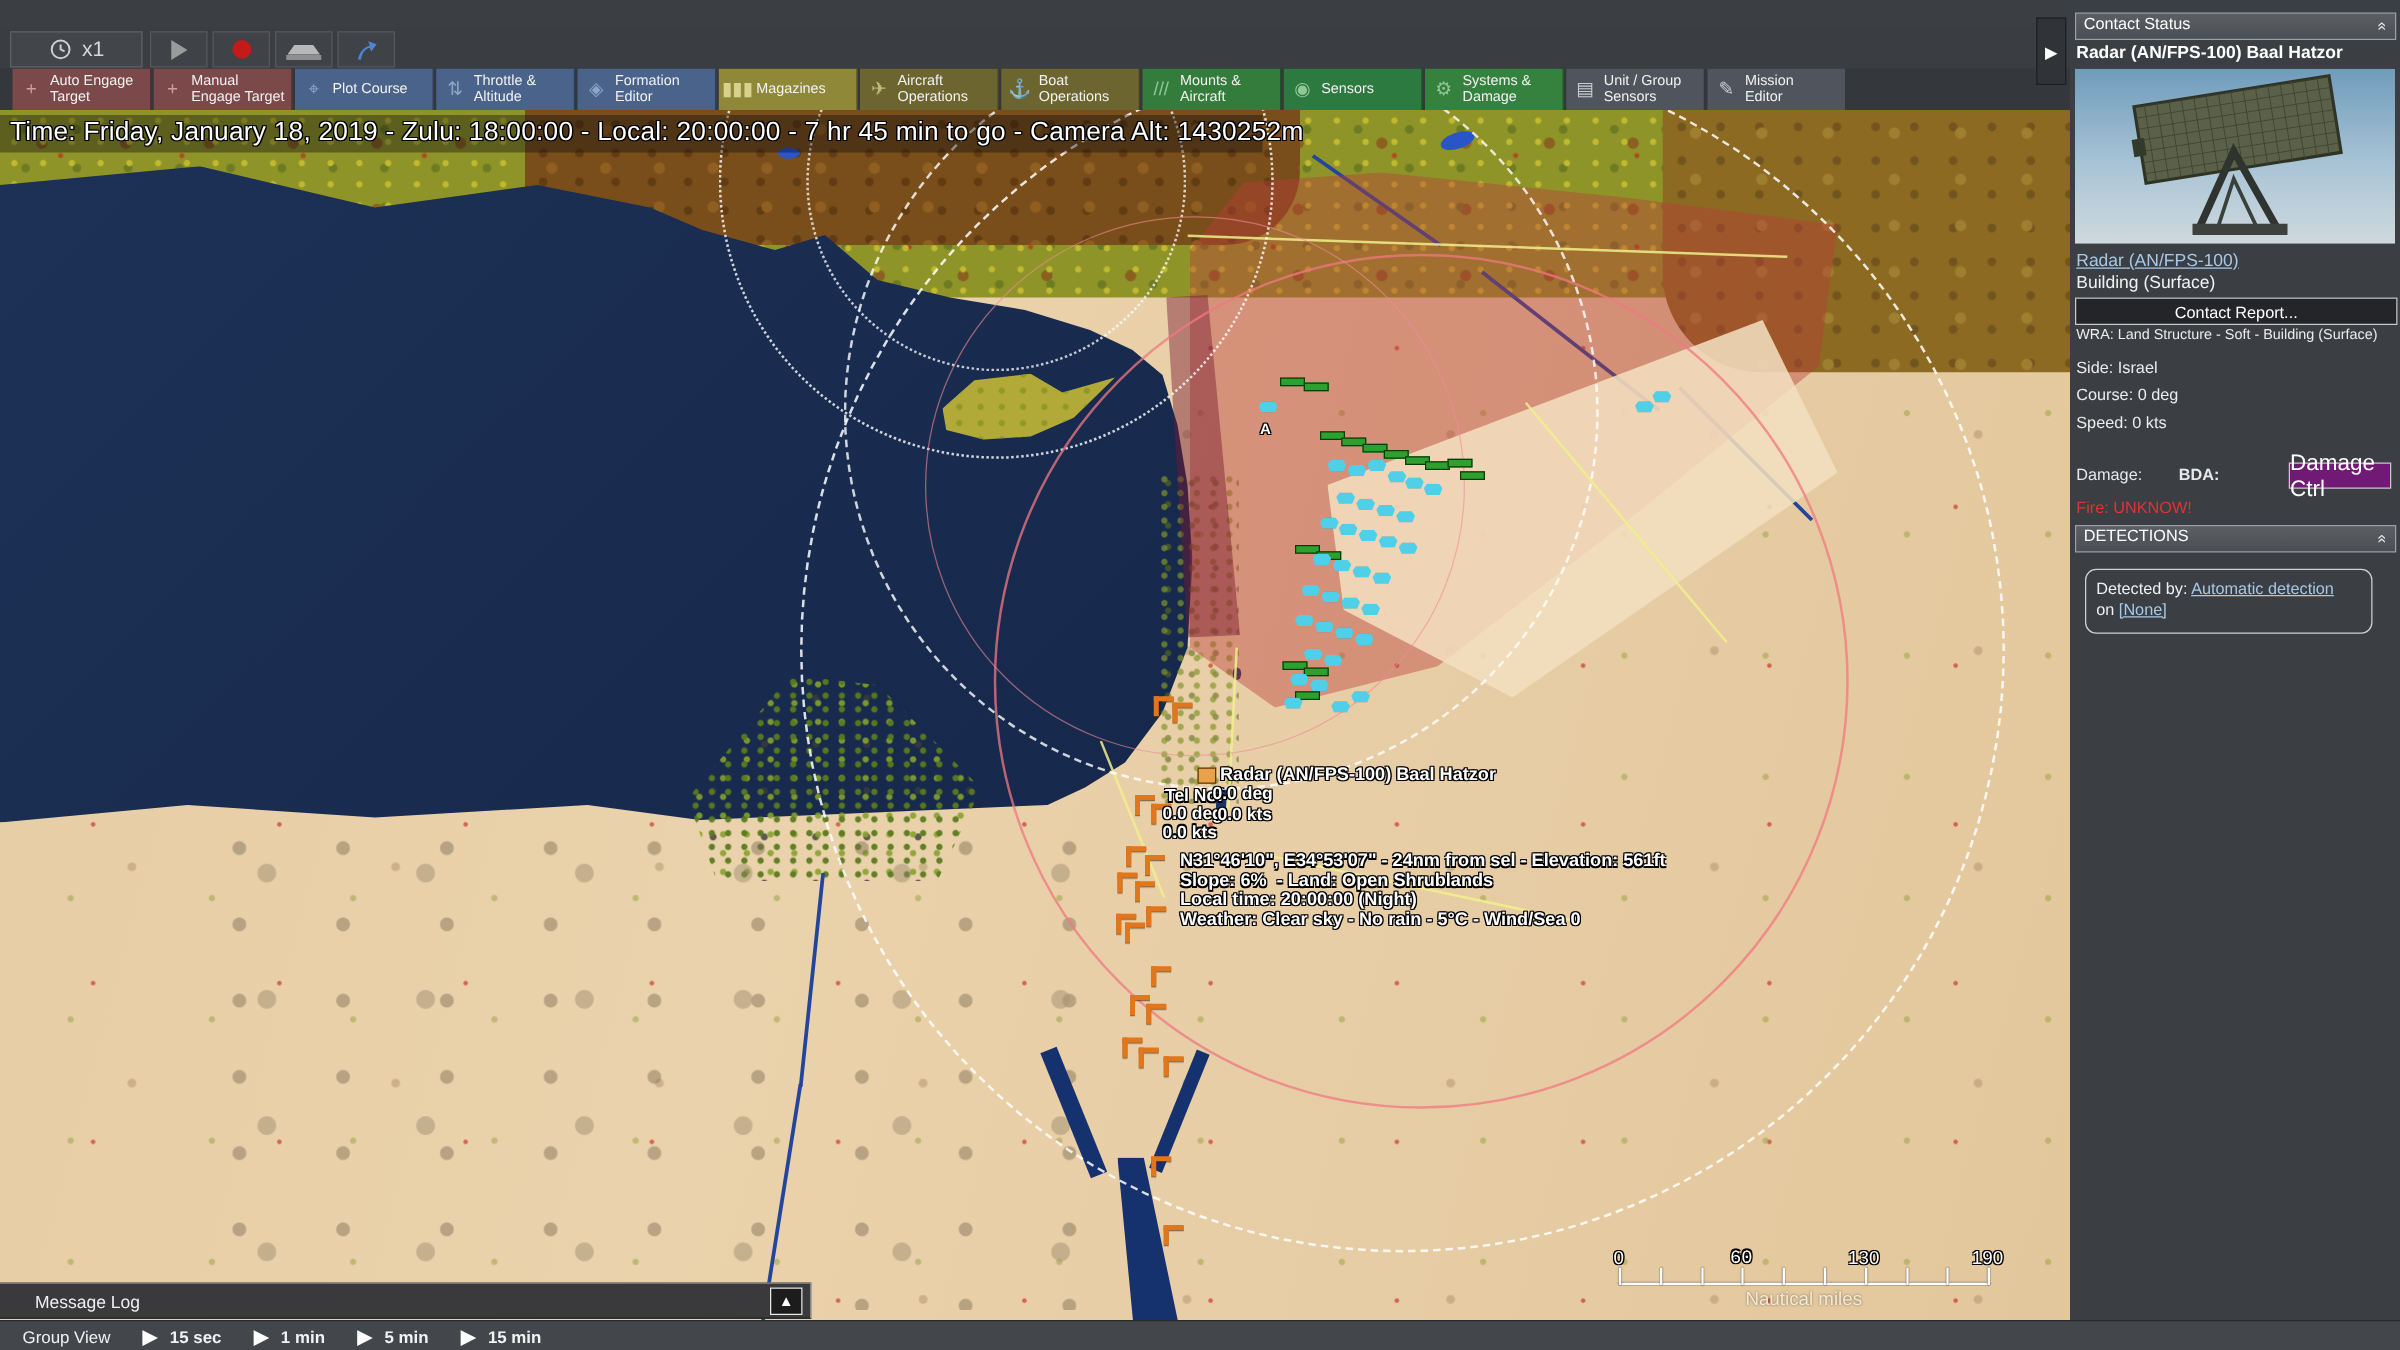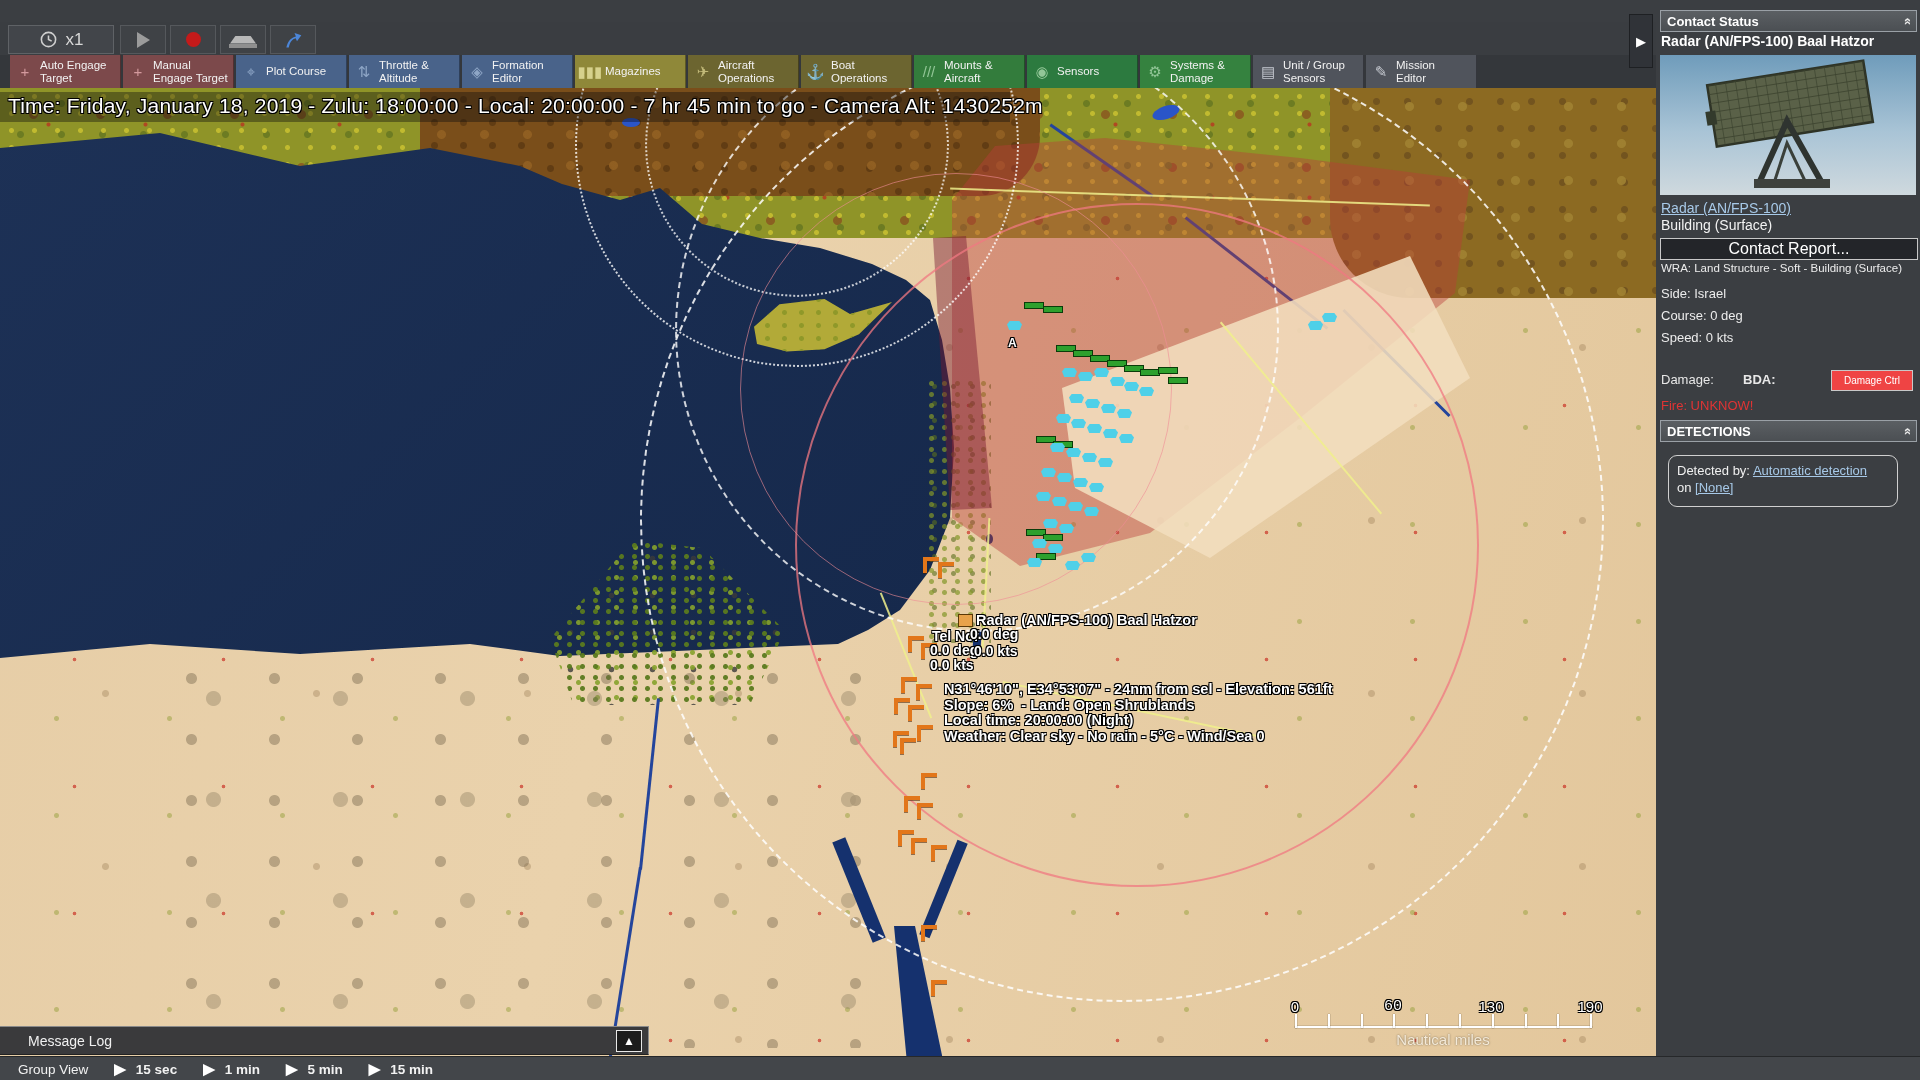--- a/index.html
+++ b/index.html
@@ -112,35 +112,35 @@
   #statusbar{position:absolute;left:0;top:1056px;width:1920px;height:24px;background:#43464a;
     border-top:1px solid #26282a;display:flex;align-items:center;font-size:13.5px;font-weight:bold;color:#f2f2f2;}
   #statusbar .gv{margin-left:18px;font-weight:normal;}
   .sb-tri{color:#fff;font-size:15px;margin:0 10px 0 26px;}
   
   #expand-btn{position:absolute;left:1629px;top:14px;width:22px;height:52px;background:#303338;
     border:1px solid #1e2023;display:flex;align-items:center;justify-content:center;color:#fff;font-size:13px;}
   
   #sidebar{position:absolute;left:1656px;top:0;width:264px;height:1056px;background:#3b3e42;font-size:13px;}
   .side-hdr{position:absolute;left:4px;width:255px;height:20px;background:linear-gradient(#5b5f63,#4b4f53);
-    border:1px solid #9aa0a6;display:flex;align-items:center;font-weight:bold;color:#fff;}
+    border:1px solid #9aa0a6;display:flex;font-weight:normal;color:#fff;}
   .side-hdr .hdr-label{margin-left:6px;}
   .chev{margin-left:auto;margin-right:6px;transform:rotate(-90deg);font-size:13px;color:#e8e8e8;}
   #contact-title{position:absolute;left:5px;top:33px;font-size:14px;font-weight:bold;color:#fff;}
   #radar-photo{position:absolute;left:4px;top:55px;width:256px;height:140px;}
   #type-link,#detect-link,#none-link{color:#a7c9e8;text-decoration:underline;}
   #type-link{position:absolute;left:5px;top:200px;font-size:14px;}
   #type-class{position:absolute;left:5px;top:217px;font-size:14px;color:#f2f2f2;}
   #contact-report{position:absolute;left:4px;top:238px;width:256px;height:20px;background:#232529;
-    border:1px solid #c8c8c8;color:#fff;font-size:16px;display:flex;align-items:center;justify-content:center;}
+    border:1px solid #c8c8c8;color:#fff;font-size:13px;display:flex;align-items:center;justify-content:center;}
   .side-line{position:absolute;left:5px;color:#ececec;}
   #damage-row{position:absolute;left:5px;top:372px;width:254px;height:20px;}
   #bda-label{position:absolute;left:82px;top:0;font-weight:bold;}
-  #damage-ctrl{position:absolute;right:2px;top:-2px;width:80px;height:19px;background:#ef4444;
-    border:1px solid #c8c8c8;color:#fff;font-size:10px;display:flex;align-items:center;justify-content:center;}
+  #damage-ctrl{position:absolute;right:2px;top:-2px;width:80px;height:19px;background:#701a75;
+    border:1px solid #c8c8c8;color:#fff;font-size:18px;display:flex;align-items:center;justify-content:center;}
   #fire-line{position:absolute;left:5px;top:398px;color:#e03434;}
   #detect-box{position:absolute;left:12px;top:455px;width:230px;height:52px;border:1px solid #d0d0d0;
     border-radius:9px;padding:6px 8px;box-sizing:border-box;line-height:17px;color:#f0f0f0;}
 </style>
 </head>
 <body>
 
 <div id="app">
 
 

